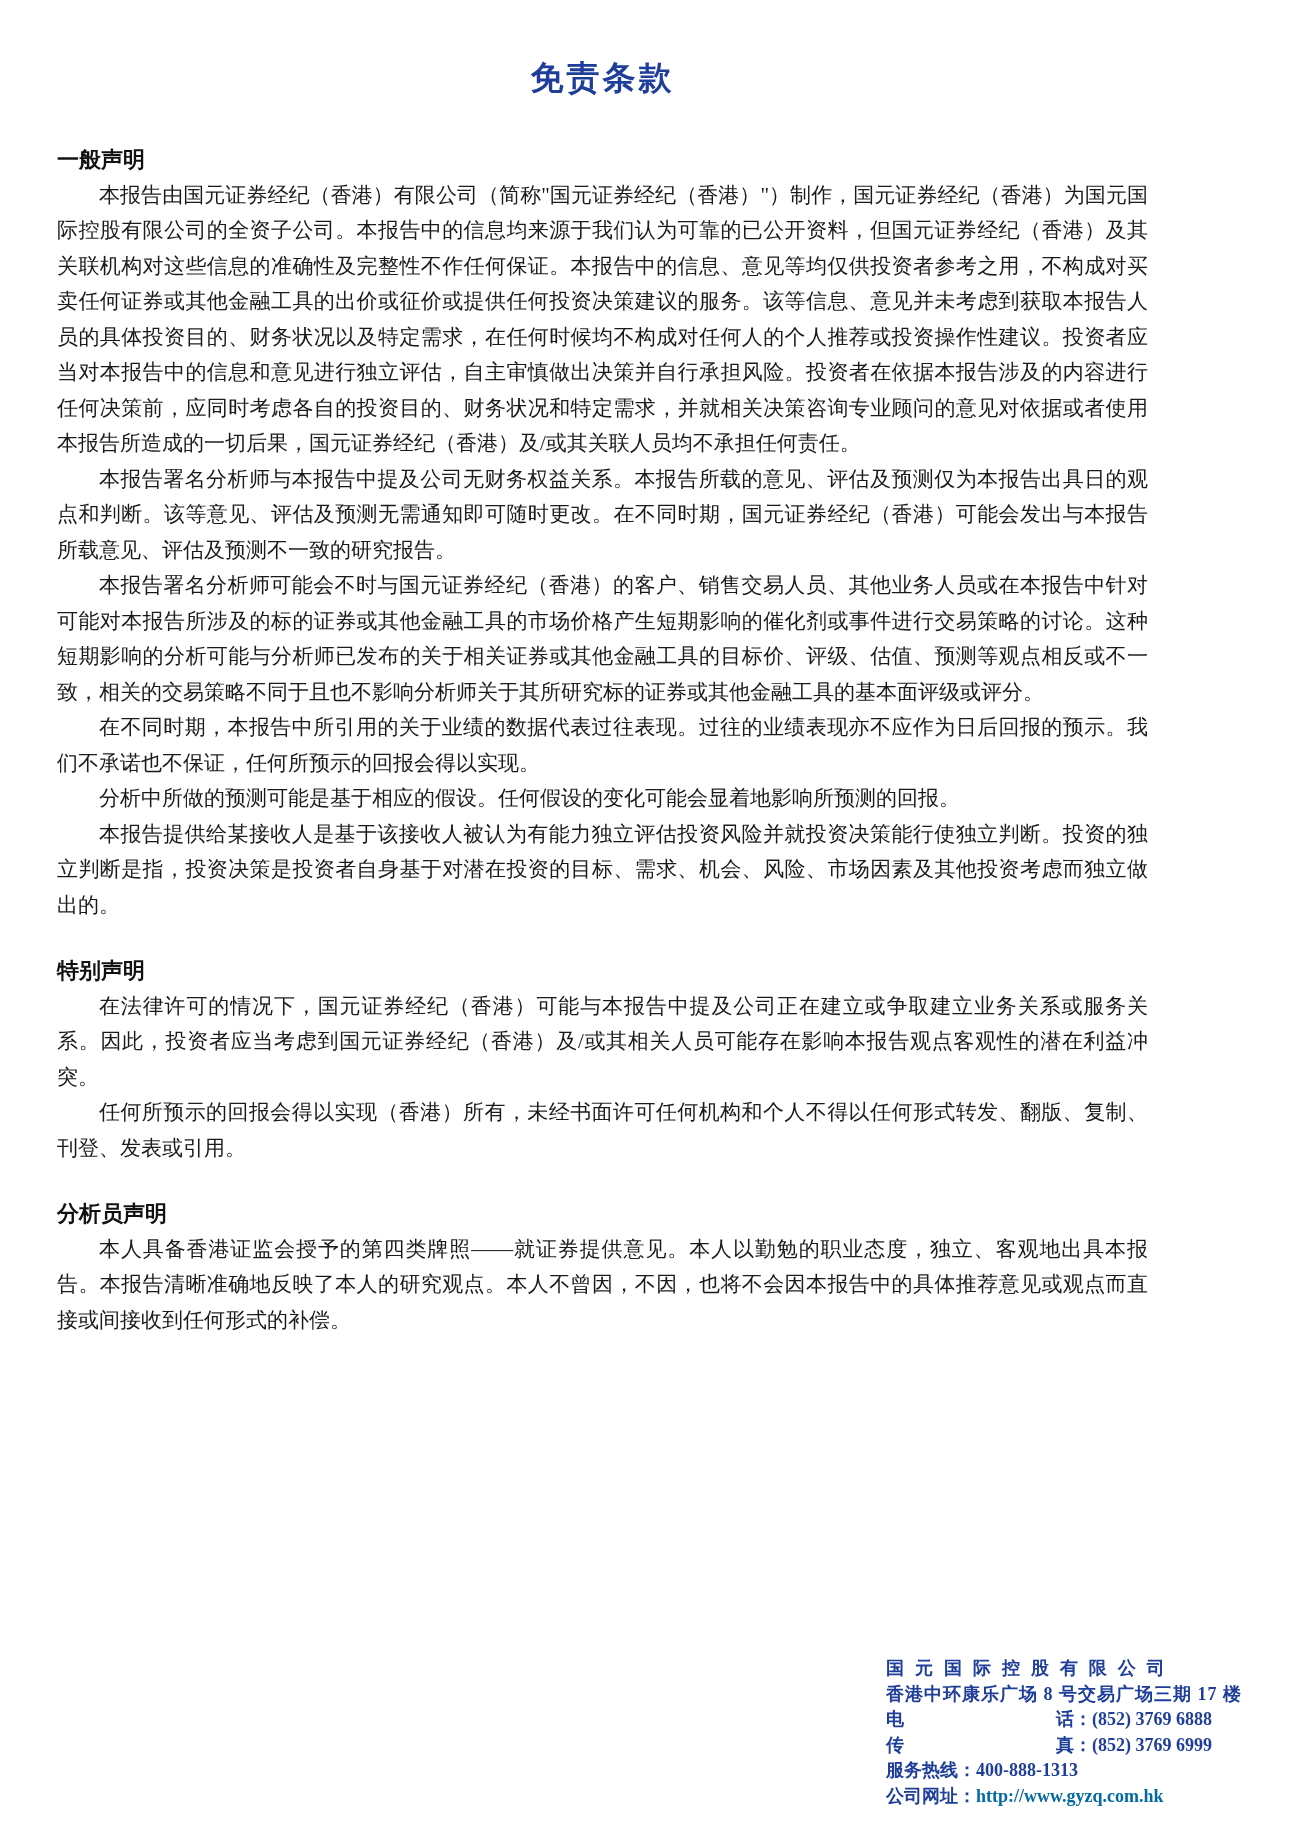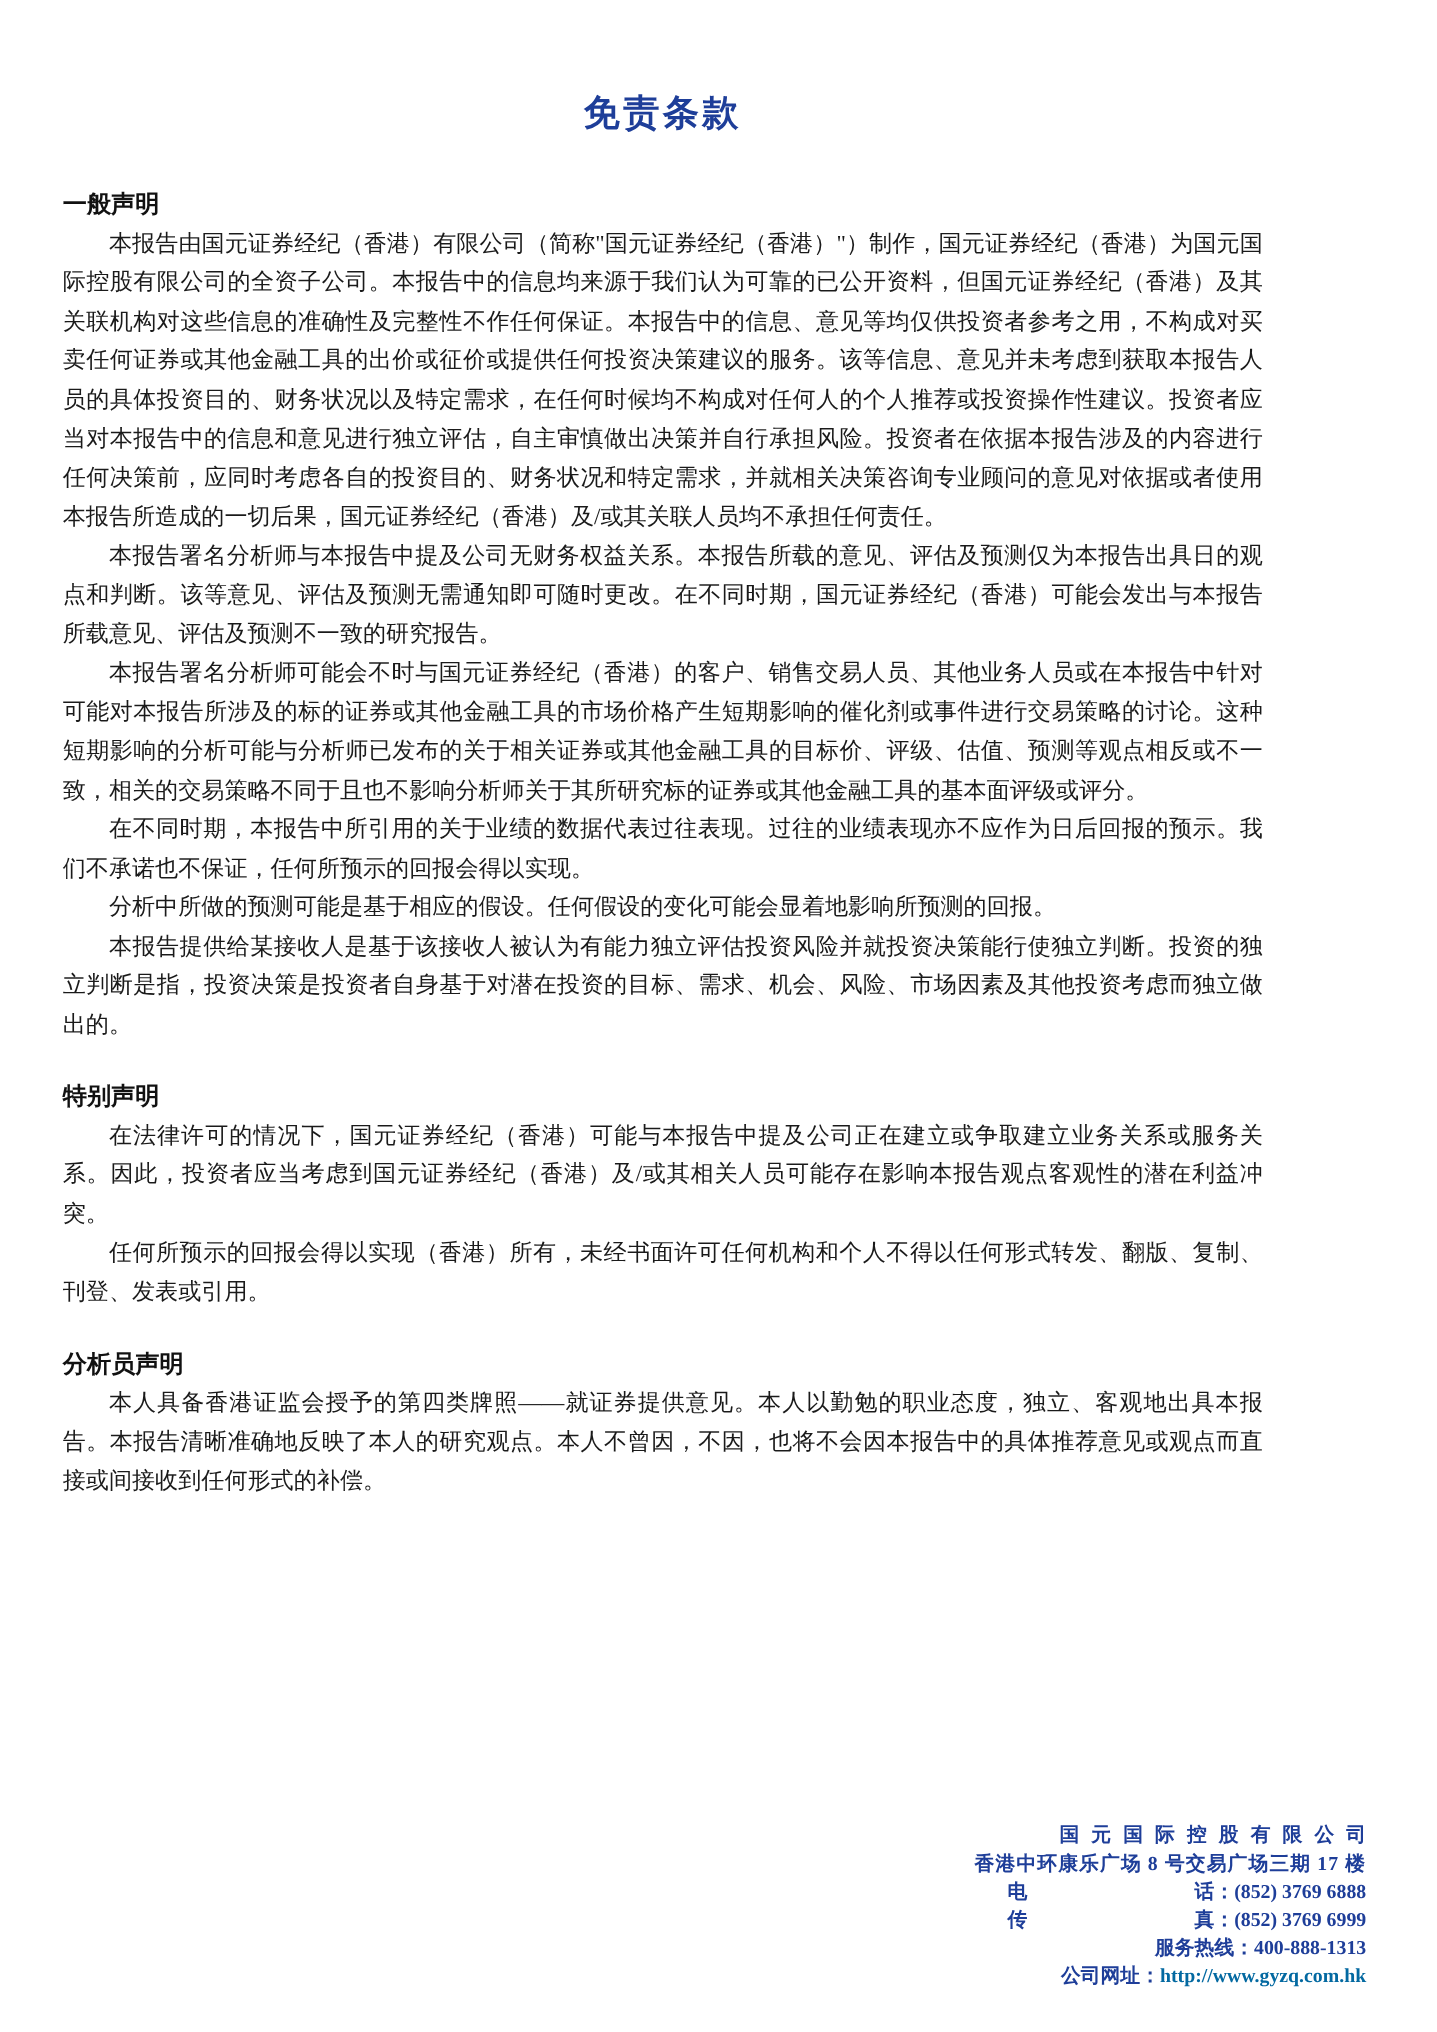--- a/index.html
+++ b/index.html
@@ -2,21 +2,21 @@
 <html><head>
 <meta charset="utf-8">
 <style>
   html, body { margin: 0; padding: 0; background: #ffffff; }
   .page {
     position: relative;
     width: 1306px;
     height: 1847px;
     background: #ffffff;
     box-sizing: border-box;
-    padding: 82px 158px 0 57px;
+    padding: 56px 158px 0 57px;
     overflow: hidden;
     font-family: "Liberation Serif", "DejaVu Serif", serif;
     color: #1a1a1a;
   }
   .doc-title {
     margin: 0 0 42px 0;
     text-align: center;
     font-size: 33px;
     line-height: 44px;
     font-weight: bold;
@@ -38,21 +38,20 @@
     font-size: 21px;
     line-height: 35.5px;
     text-align: justify;
     text-indent: 2em;
     color: #1a1a1a;
   }
   .footer {
     position: absolute;
     top: 1656px;
     right: 64px;
-    text-align: right;
     color: #1e3e99;
     font-weight: bold;
     font-family: "Liberation Serif", "DejaVu Serif", serif;
   }
   .f-line { font-size: 18px; line-height: 25.5px; white-space: nowrap; }
   .f-company-inner { letter-spacing: 0.61em; margin-right: -0.61em; }
   .f-address { letter-spacing: 1px; }
   .gap-wide { margin-right: 152px; display: inline-block; }
   .f-link { color: #0369a1; text-decoration: none; }
 </style>

